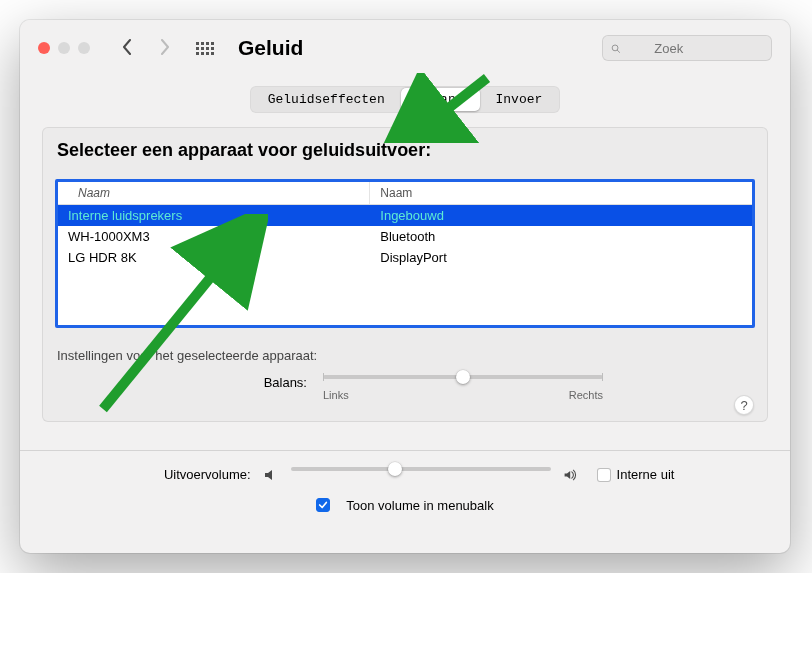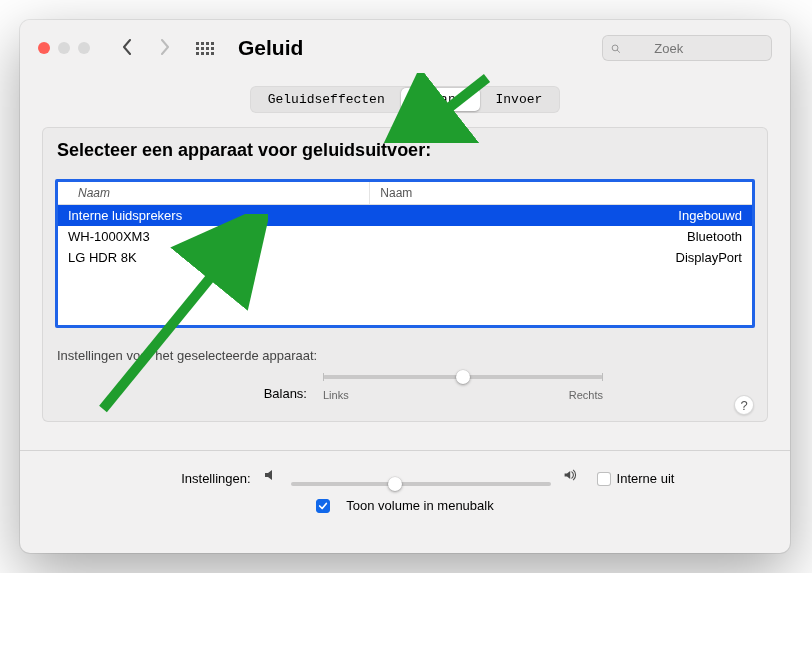--- a/index.html
+++ b/index.html
@@ -76,25 +76,25 @@
     }
     .dt-head {
       display: flex; border-bottom: 1px solid #ddd;
       font-size: 12px; color: #555; background: #fff;
     }
     .col-name { width: 45%; padding: 4px 20px; border-right: 1px solid #e4e4e4; font-style: italic; }
     .col-type { width: 55%; padding: 4px 10px; }
     .dt-body { min-height: 120px; }
     .dt-row { display: flex; font-size: 13px; }
     .dt-row .c1 { width: 45%; padding: 3px 10px; }
-    .dt-row .c2 { width: 55%; padding: 3px 10px; text-align: right; }
-    .dt-row.sel { background: #0950e6; color: #ffffff; }
+    .dt-row .c2 { width: 55%; padding: 3px 10px; }
+    .dt-row.sel { background: #0950e6; color: #5eead4; }
     .settings-label { font-size: 13px; color: #444; margin: 20px 0 12px 2px; }
     .balance-row, .volume-row, .menubar-row {
-      display: flex; align-items: flex-end; justify-content: center;
+      display: flex; align-items: flex-start; justify-content: center;
     }
     .balance-row { gap: 16px; margin-bottom: 6px; }
     .bal-label { font-size: 13px; text-align: right; width: 100px; }
     .slider-wrap { position: relative; width: 280px; }
     .slider-track {
       height: 4px; background: #c9c8c8; border-radius: 2px; position: relative;
     }
     .slider-ticks::before, .slider-ticks::after {
       content: ''; position: absolute; width: 1px; height: 8px; background: #bdbdbd; top: -2px;
     }
@@ -228,21 +228,21 @@
           </div>
         </div>
       </div>
     </div>
 
     <div class="help-btn">?</div>
 
     <div class="divider"></div>
 
     <div class="volume-row">
-      <div class="vol-label">Instellingen:</div>
+      <div class="vol-label">Uitvoervolume:</div>
       <span class="vol-speaker">
         <svg viewBox="0 0 16 16">
             <path d="M2 6v4h3l4 3V3L5 6H2z" fill="#4a4a4a"></path>
           </svg>
       </span>
       <div class="vol-slider">
         <div class="slider-track"></div>
         <div class="slider-knob" style="left:40%"></div>
       </div>
       <span class="vol-speaker">

